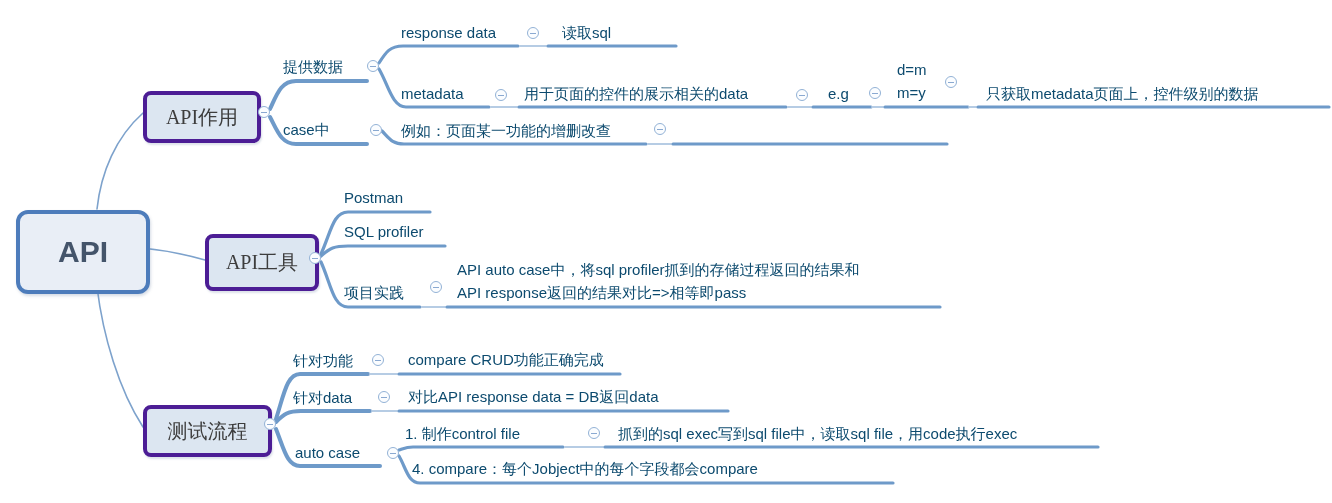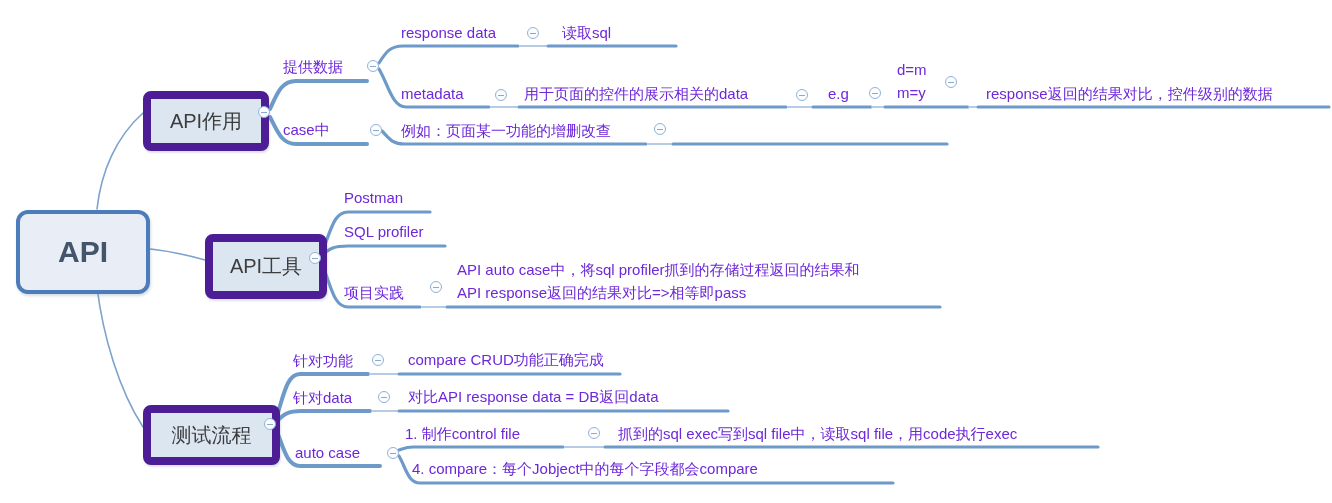--- a/index.html
+++ b/index.html
@@ -4,25 +4,25 @@
 <style>
   html,body{margin:0;padding:0;background:#ffffff;}
   .canvas{position:relative;width:1332px;height:503px;background:#ffffff;overflow:hidden;
           font-family:"Liberation Sans","DejaVu Sans",sans-serif;}
   svg.wires{position:absolute;left:0;top:0;width:1332px;height:503px;}
   svg.wires path{fill:none;stroke-linecap:round;}
   .conn{stroke:#7da2cc;stroke-width:1.6;}
   .l2{stroke:#6e9ac9;stroke-width:4;}
   .l3{stroke:#6e9ac9;stroke-width:3.2;}
   .bridge{stroke:#b6cce4;stroke-width:1.8;}
-  .t{position:absolute;font-size:15px;color:#6d28d9;white-space:nowrap;line-height:19px;}
+  .t{position:absolute;font-size:15px;color:#0c4a6e;white-space:nowrap;line-height:19px;}
   .t.two{white-space:pre-line;line-height:23px;}
   .box{position:absolute;display:flex;align-items:center;justify-content:center;
-       background:#dce6f1;border:8px solid #4c1d95;border-radius:8px;
-       font-size:20px;color:#3d3d3d;box-shadow:1px 2px 2px rgba(120,140,170,.25);}
+       background:#dce6f1;border:4px solid #4c1d95;border-radius:8px;
+       font-size:20px;color:#3d3d3d;box-shadow:1px 2px 2px rgba(120,140,170,.25);font-family:Liberation Serif, serif;}
   .rootbox{position:absolute;display:flex;align-items:center;justify-content:center;
        background:#e9eef6;border:4px solid #4d7cbb;border-radius:12px;
        font-size:30px;font-weight:bold;color:#44546a;box-shadow:1px 2px 3px rgba(120,140,170,.3);}
   .collapse{position:absolute;width:12px;height:12px;border:1px solid #93b2d6;border-radius:50%;
        background:#fbfdff;box-sizing:border-box;}
   .collapse::after{content:"";position:absolute;left:2px;right:2px;top:4.5px;height:1.6px;background:#8aa9d1;}
 </style>
 </head>
 <body>
 
@@ -77,21 +77,21 @@
   <div class="box" style="left:143px;top:405px;width:121px;height:44px">测试流程</div>
 
   <div class="t" style="left:283px;top:57px">提供数据</div>
   <div class="t" style="left:401px;top:23px">response data</div>
   <div class="t" style="left:562px;top:23px">读取sql</div>
   <div class="t" style="left:401px;top:84px">metadata</div>
   <div class="t" style="left:524px;top:84px">用于页面的控件的展示相关的data</div>
   <div class="t" style="left:828px;top:84px">e.g</div>
   <div class="t two" style="left:897px;top:58px">d=m
 m=y</div>
-  <div class="t" style="left:986px;top:84px">response返回的结果对比，控件级别的数据</div>
+  <div class="t" style="left:986px;top:84px">只获取metadata页面上，控件级别的数据</div>
   <div class="t" style="left:283px;top:120px">case中</div>
   <div class="t" style="left:401px;top:121px">例如：页面某一功能的增删改查</div>
 
   <div class="t" style="left:344px;top:188px">Postman</div>
   <div class="t" style="left:344px;top:222px">SQL profiler</div>
   <div class="t" style="left:344px;top:283px">项目实践</div>
   <div class="t two" style="left:457px;top:258px">API auto case中，将sql profiler抓到的存储过程返回的结果和
 API response返回的结果对比=&gt;相等即pass</div>
 
   <div class="t" style="left:293px;top:351px">针对功能</div>

